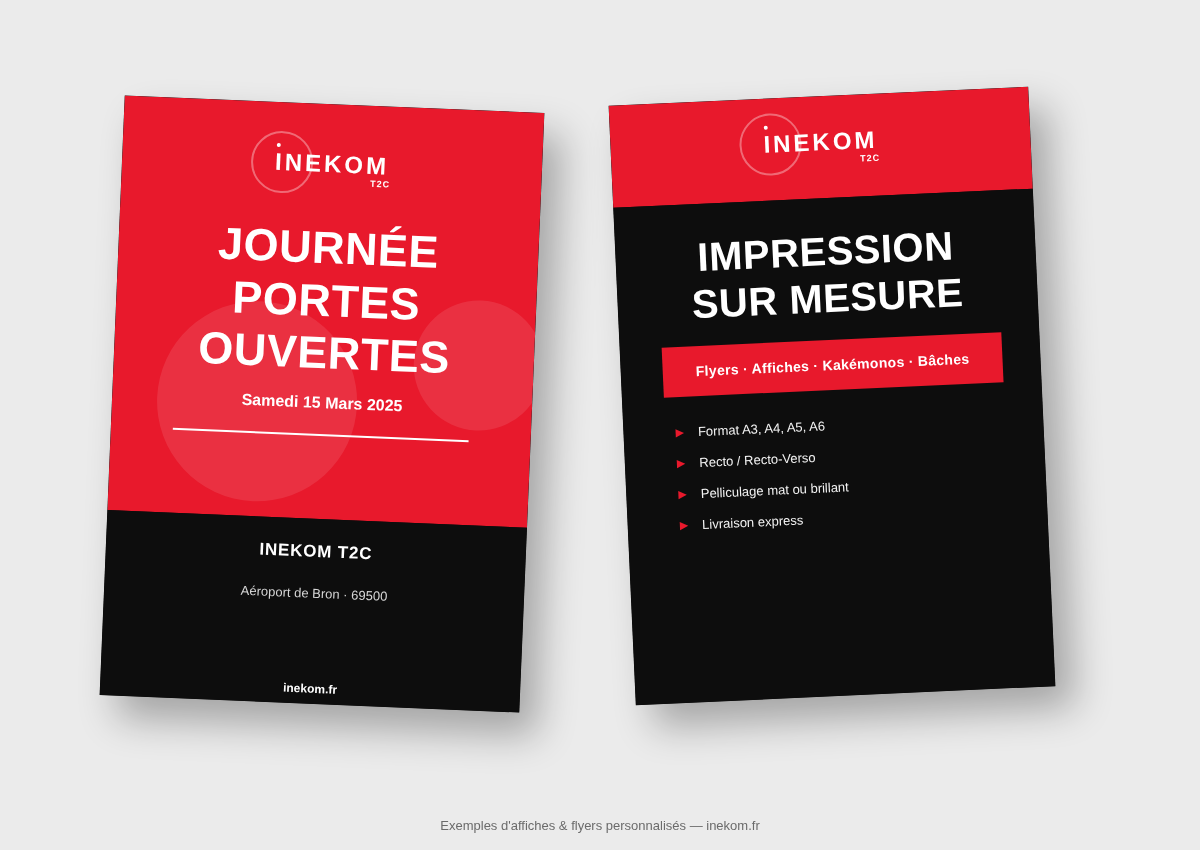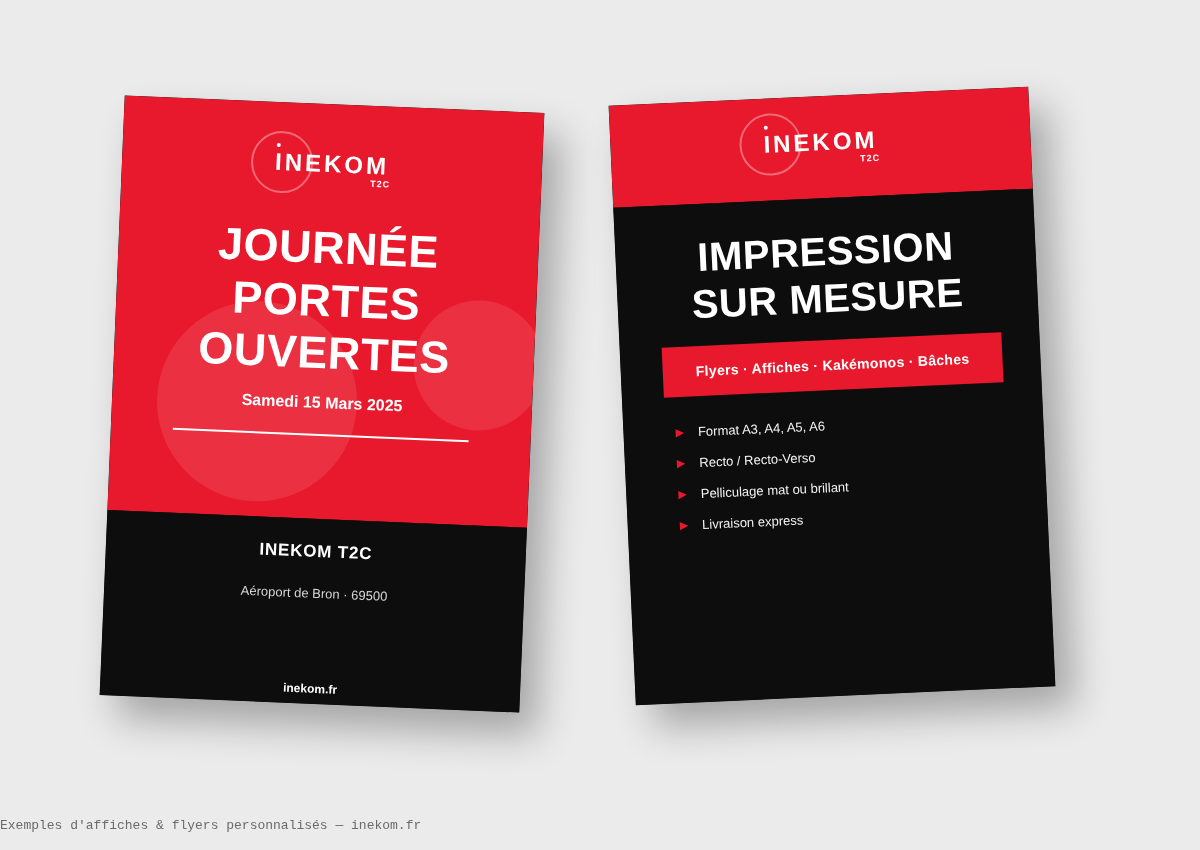--- a/index.html
+++ b/index.html
@@ -274,24 +274,23 @@
     align-items: center;
     justify-content: center;
   }
 
   
   .caption {
     position: absolute;
     left: 0;
     top: 818px;
     width: 100%;
-    text-align: left;
+    text-align: center;
     color: #6b6b6b;
     font-size: 13px;
-    font-family: Liberation Mono, monospace;
   }
 </style>
 </head>
 <body>
 
 <div class="stage">
 
   <div class="poster" id="poster-left">
 
     <div class="left-red">

